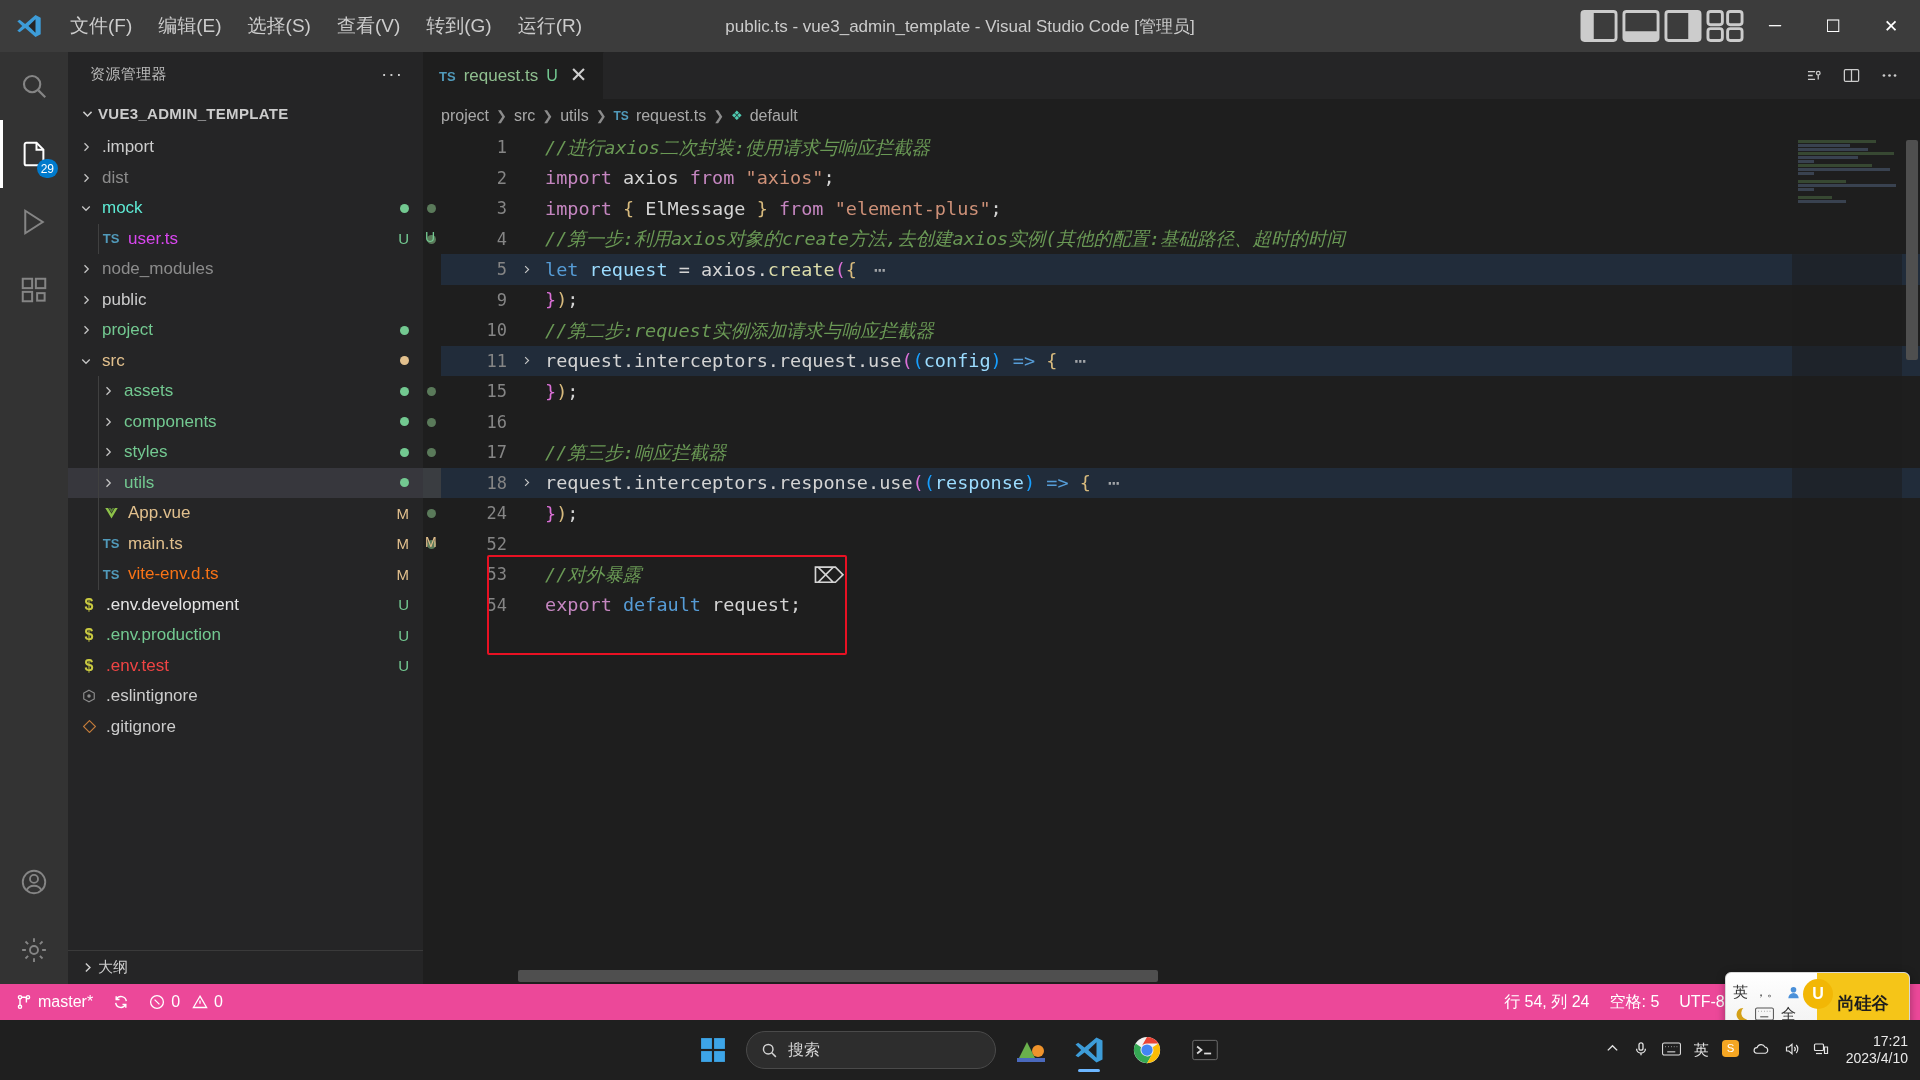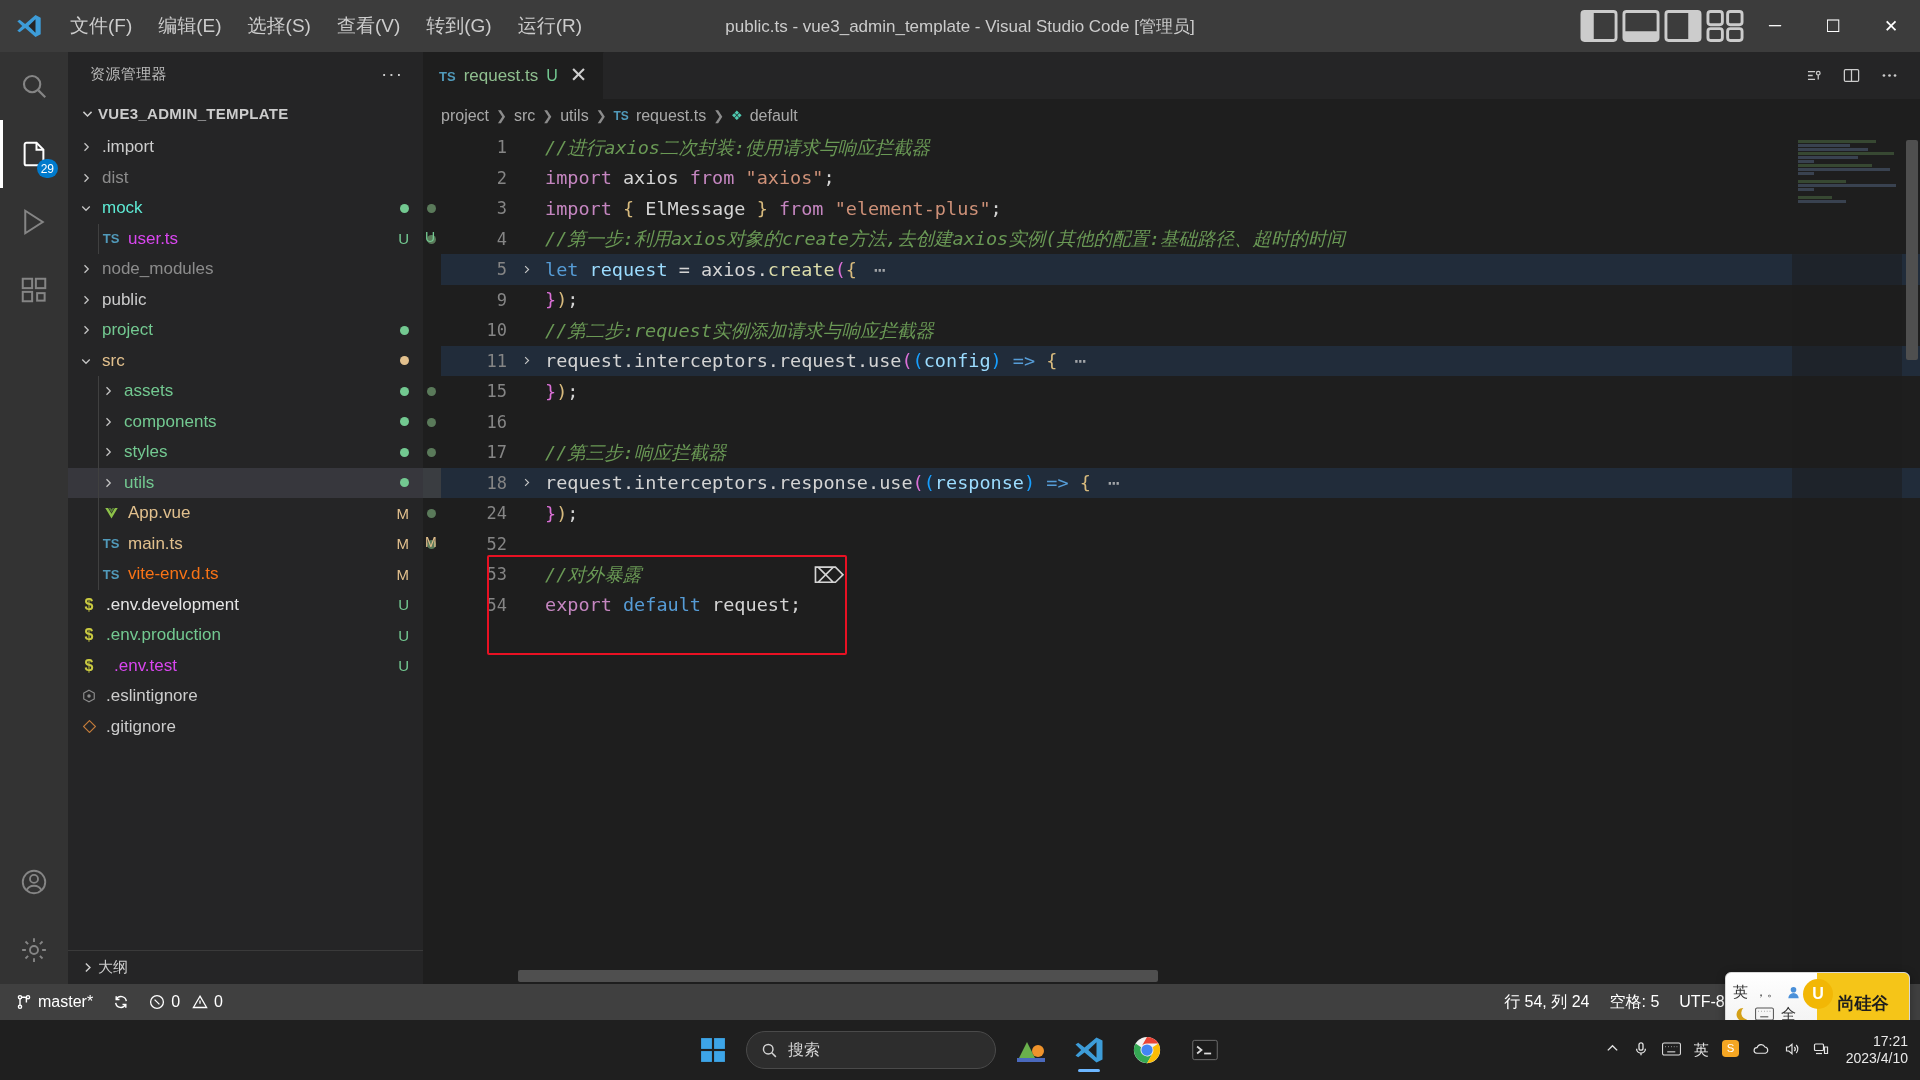--- a/index.html
+++ b/index.html
@@ -177,21 +177,21 @@
     position: absolute; right: 0; top: 0; width: 18px; height: 100%;
   }
   .scroll-v-thumb { position: absolute; right: 2px; width: 12px; background: #4f4f4f; border-radius: 2px; }
   .scroll-h {
     position: absolute; left: 0; right: 0; bottom: 0; height: 16px;
   }
   .scroll-h-thumb { position: absolute; height: 12px; background: #4f4f4f; border-radius: 2px; bottom: 2px; }
 
   
   .statusbar {
-    height: 36px; background: #404040; color: #ffffff; display: flex; align-items: center;
+    height: 36px; background: #ec4899; color: #ffffff; display: flex; align-items: center;
     font-size: 16px; flex: 0 0 36px; padding: 0 6px;
   }
   .st { display: flex; align-items: center; gap: 6px; padding: 0 10px; height: 100%; }
   .st svg { width: 16px; height: 16px; }
   .st-right { margin-left: auto; display: flex; align-items: center; height: 100%; }
 
   
   .ime {
     position: absolute; right: 10px; bottom: 46px; width: 185px; height: 62px;
     background: linear-gradient(180deg,#ffffff 0%,#f1f1f1 100%);
@@ -514,21 +514,21 @@
               <span style="color:#cbcb41;font-weight:bold;font-size:16px">$</span>
             </span>
             <span class="label" style="color: rgb(115, 201, 145); padding-left: 4px;">.env.production</span>
             <span class="deco" style="color: rgb(115, 201, 145);">U</span>
           </div>
           <div class="row">
             <span style="width: 8px; flex: 0 0 8px;"></span>
             <span class="ficon">
               <span style="color:#cbcb41;font-weight:bold;font-size:16px">$</span>
             </span>
-            <span class="label" style="color: #d946ef; padding-left: 4px; margin-left: 8px;">.env.test</span>
+            <span class="label" style="color: #ef4444; padding-left: 4px;">.env.test</span>
             <span class="deco" style="color: rgb(115, 201, 145);">U</span>
           </div>
           <div class="row">
             <span style="width: 8px; flex: 0 0 8px;"></span>
             <span class="ficon">
               <svg viewBox="0 0 24 24" width="14" height="14">
                 <polygon points="12,2 21,7 21,17 12,22 3,17 3,7" fill="none" stroke="#8c8c8c" stroke-width="2"></polygon>
                 <circle cx="12" cy="12" r="3" fill="#8c8c8c"></circle>
               </svg>
             </span>

